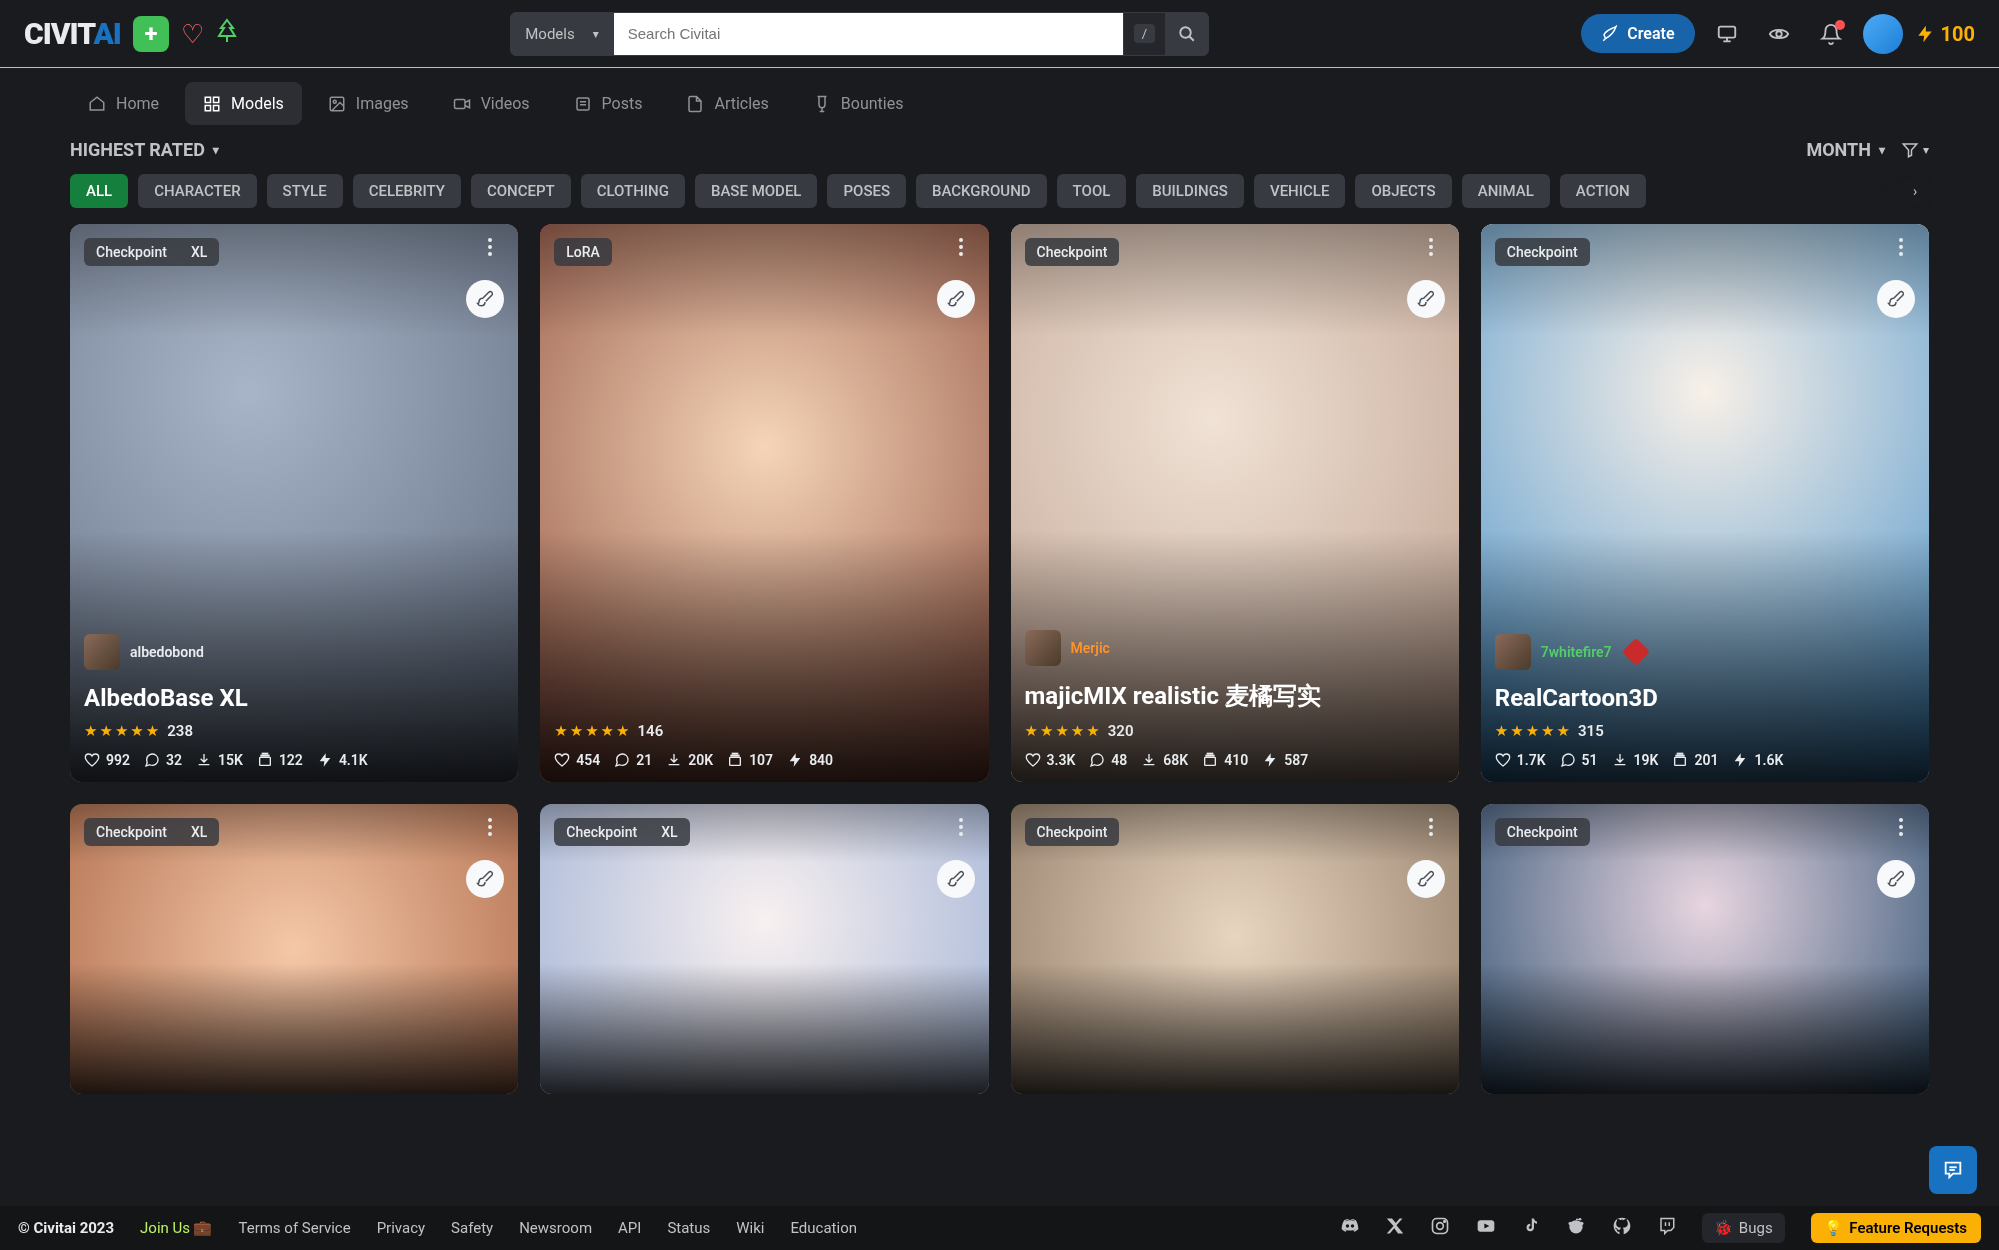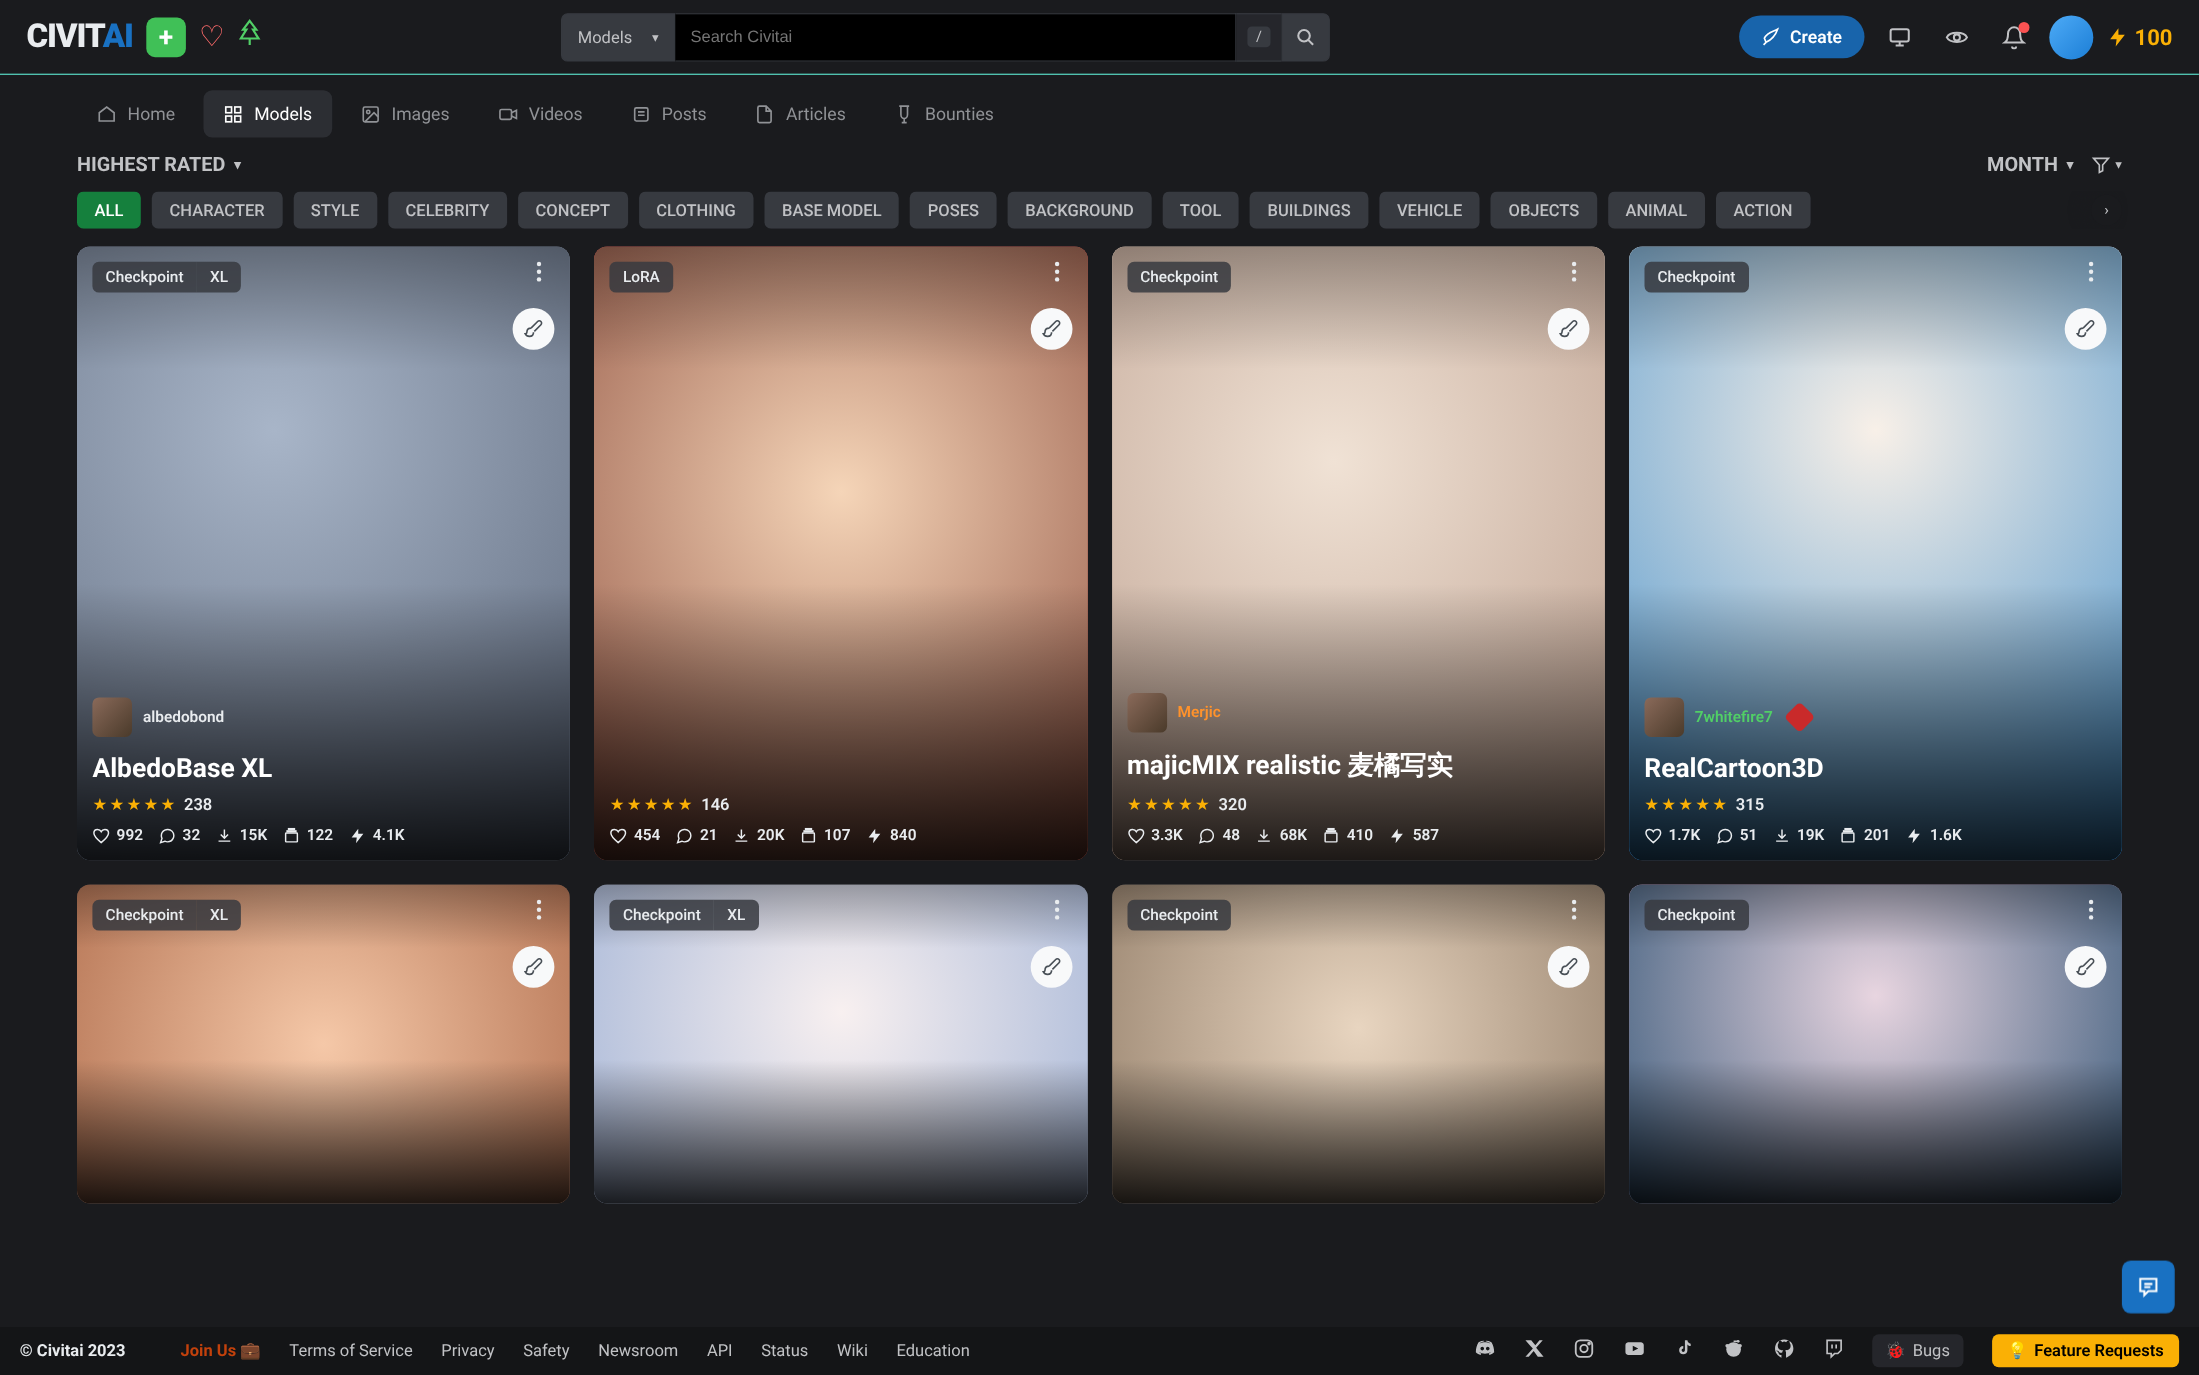--- a/index.html
+++ b/index.html
@@ -48,21 +48,21 @@
   background: #373a40;
   border: 1px solid #373a40;
   border-radius: 6px 0 0 6px;
   padding: 0 14px;
   display: flex; align-items: center; gap: 18px;
   color: #c1c2c5;
   font-size: 15px;
 }
 .search-input {
   width: 510px;
-  background: #000000;
+  background: #ffffff;
   border: 1px solid #373a40;
   border-left: none;
   padding: 0 14px;
   color: #909296;
   font-size: 15px;
   outline: none;
 }
 .search-slash {
   background: #25262b;
   border: 1px solid #373a40;
@@ -318,21 +318,21 @@
   height: 44px;
   background: #141517;
   display: flex;
   align-items: center;
   padding: 0 18px;
   gap: 26px;
   font-size: 15px;
 }
 .footer-copyright { font-weight: 700; color: #e9ecef; }
 .footer-link { color: #c1c2c5; }
-.footer-join { color: #c2410c; font-weight: 700; margin-left: 24px; }
+.footer-join { color: #bef264; font-weight: 400; }
 .footer-spacer { flex: 1; }
 .footer-icon { color: #c1c2c5; font-size: 18px; }
 .footer-bugs {
   display: flex; align-items: center; gap: 6px;
   background: #25262b;
   padding: 6px 12px;
   border-radius: 6px;
 }
 .footer-req {
   display: flex; align-items: center; gap: 6px;

